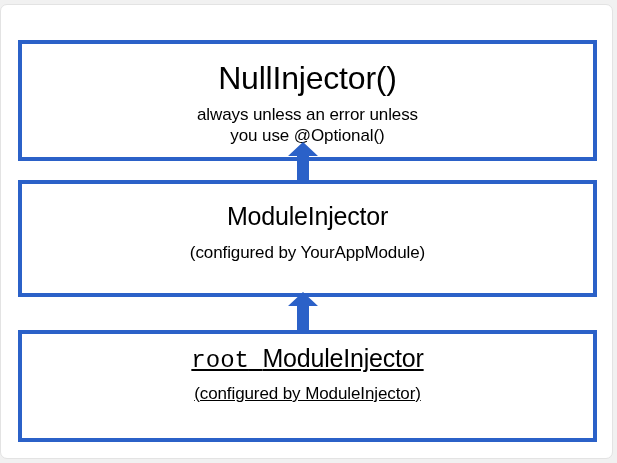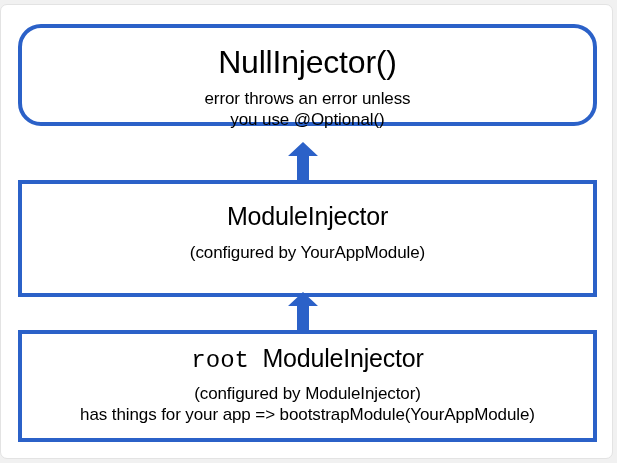--- a/index.html
+++ b/index.html
@@ -43,23 +43,23 @@
     left: 18px;
     width: 579px;
     background: #ffffff;
     border: 4px solid #2b61c8;
     box-sizing: border-box;
     text-align: center;
     color: #000000;
     z-index: 2;
   }
 
-  .node-1 { top: 24px;  height: 102px; border-radius: 23px; }
+  .node-1 { top: 40px;  height: 121px; }
   .node-2 { top: 180px; height: 117px; }
-  .node-3 { top: 330px; height: 112px; }
+  .node-3 { top: 330px; height: 112px; text-decoration: underline; }
 
   .node-title {
     font-size: 32px;
     line-height: 1.0;
     font-weight: 400;
     letter-spacing: -0.2px;
     white-space: nowrap;
   }
   .node-1 .node-title { margin-top: 18px; }
 
@@ -106,21 +106,21 @@
 </head>
 <body>
 
 <div class="canvas"></div>
 
 <div class="stage">
 
   <div class="node node-1">
     <div class="node-title">NullInjector()</div>
     <div class="node-sub">
-      <span class="line">error throws an error unless</span>
+      <span class="line">always unless an error unless</span>
       <span class="line">you use @Optional()</span>
     </div>
   </div>
 
   <div class="arrow arrow-1">
     <svg viewBox="0 0 30 40" xmlns="http://www.w3.org/2000/svg" aria-hidden="true">
       <polygon points="15,0 30,14 21,14 21,40 9,40 9,14 0,14" fill="#2b61c8"></polygon>
     </svg>
   </div>
 
@@ -136,17 +136,16 @@
       <polygon points="15,0 30,14 21,14 21,40 9,40 9,14 0,14" fill="#2b61c8"></polygon>
     </svg>
   </div>
 
   <div class="node node-3">
     <div class="node-title-md">
       <span class="mono">root</span><span>&nbsp; </span><span>ModuleInjector</span>
     </div>
     <div class="node-sub">
       <span class="line">(configured by ModuleInjector)</span>
-      <span class="line">has things for your app  =&gt; bootstrapModule(YourAppModule)</span>
     </div>
   </div>
 
 </div>
 
 </body></html>

